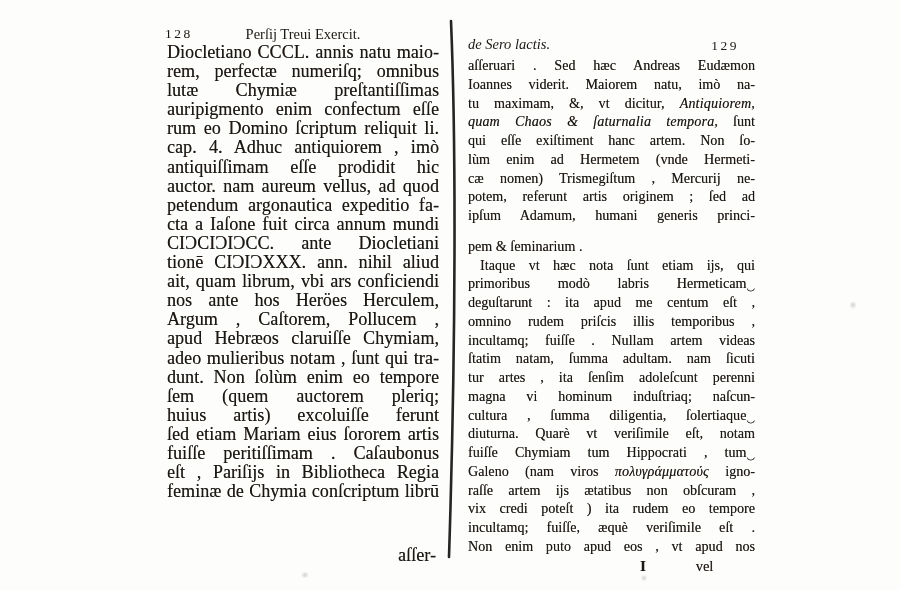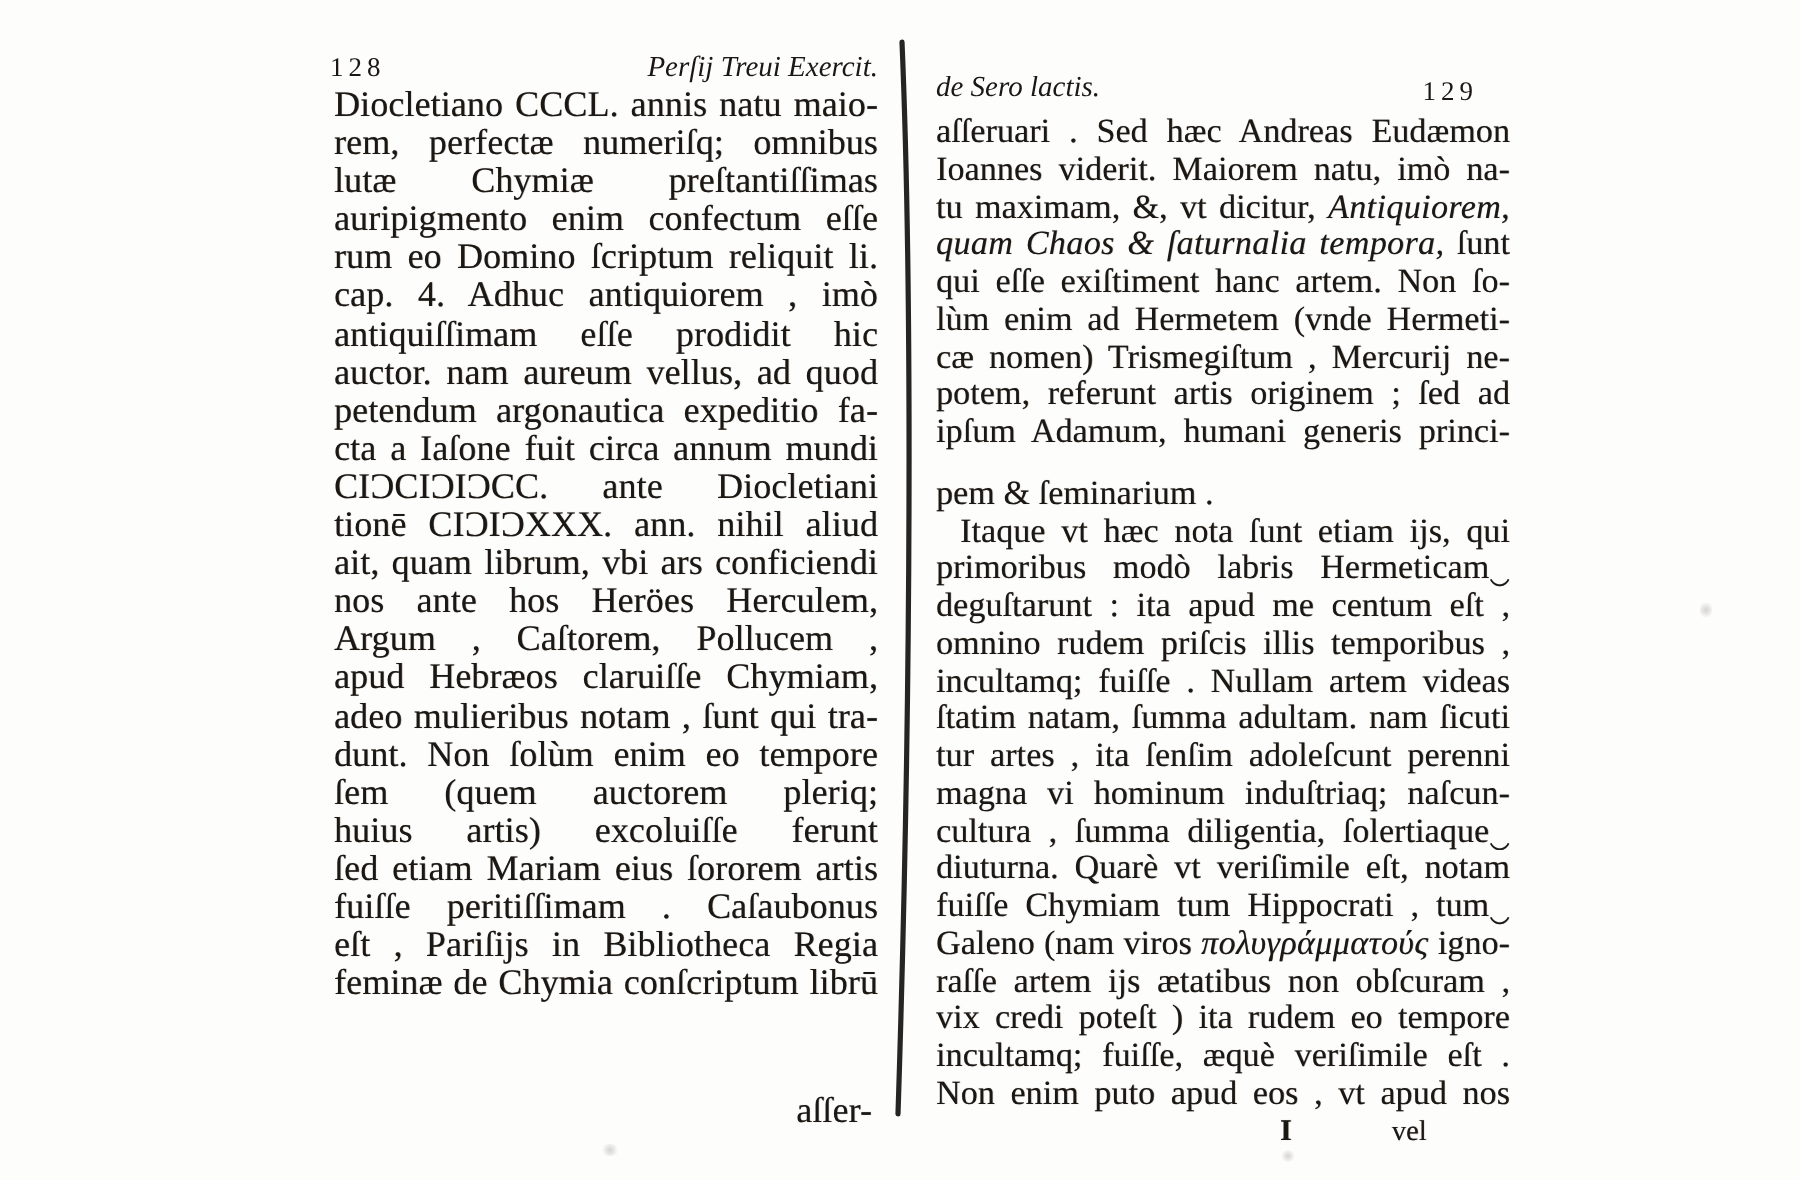--- a/index.html
+++ b/index.html
@@ -10,37 +10,37 @@
     color:#1b1713;
   }
   .scan{position:absolute;left:0;top:0;width:900px;height:590px;background:#fdfdfc;}
   .page{position:absolute;}
   .page.left{left:167px;top:26px;width:272px;}
   .page.right{left:468px;top:36px;width:287px;}
 
   .header{position:relative;height:17px;font-size:14.5px;}
   .pnum{letter-spacing:2.5px;font-size:13.5px;}
   .left .header .pnum{position:absolute;left:-2px;top:0;}
-  .left .header .rtitle{position:absolute;left:0;right:0;text-align:right;font-style:italic;}
+  .left .header .rtitle{position:absolute;left:0;right:0;text-align:center;}
   .right .header .rtitle{position:absolute;left:0;width:240px;font-style:italic;}
   .right .header .pnum{position:absolute;right:16px;top:2px;}
 
   .textblock{position:relative;}
   .left .textblock{margin-top:0px;}
   .right .textblock{margin-top:4px;}
 
   .line{
     font-size:18px;
     height:19.1px;line-height:19.1px;
     text-align:justify;text-align-last:justify;
     overflow:hidden;
     letter-spacing:0.05px;
     text-shadow:0.2px 0.2px 0.35px rgba(35,28,20,0.6);
   }
-  .right .line{height:18.75px;line-height:18.75px;font-size:17px;}
+  .right .line{height:18.75px;line-height:18.75px;font-size:14px;}
   .line.a-left{text-align:center;text-align-last:left;margin-top:12px;}
   .line.a-right{text-align:right;text-align-last:right;padding-right:3px;margin-top:45px;}
   .line.indent{text-indent:12px;}
   .line i{letter-spacing:0.2px;}
 
   .sigline{display:flex;height:18.75px;line-height:18.75px;font-size:14.3px;
     text-shadow:0.2px 0.2px 0.35px rgba(35,28,20,0.6);}
   .sigline .sig{margin-left:172px;font-weight:bold;font-size:15px;}
   .sigline .catch{margin-left:50px;}
 

